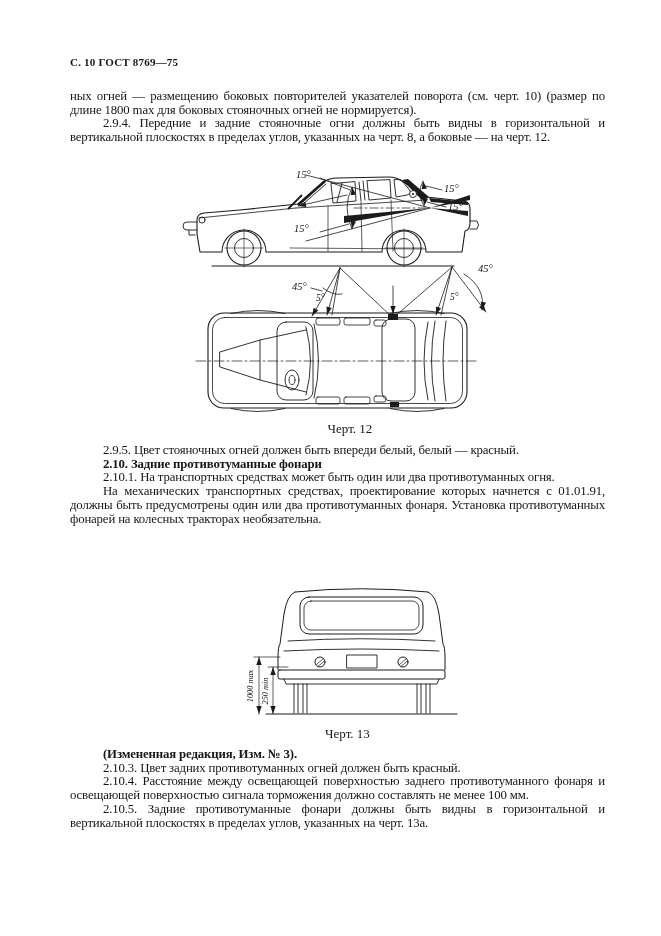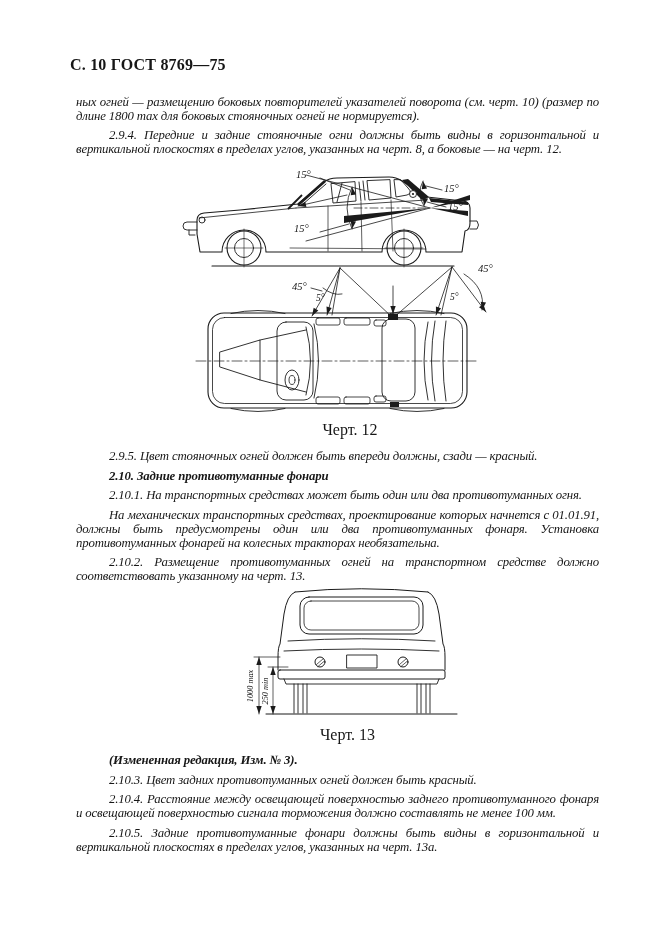--- a/index.html
+++ b/index.html
@@ -3,31 +3,31 @@
 <meta charset="utf-8">
 <style>
   html,body { margin:0; padding:0; background:#e8e8e8; }
   .page {
     position:relative; width:661px; height:936px; background:#ffffff;
     margin:0 auto; overflow:hidden;
     font-family:"Liberation Serif", serif; color:#161616;
   }
   .hdr {
     position:absolute; left:70px; top:56px;
-    font-weight:bold; font-size:16px; letter-spacing:0.2px;
+    font-weight:bold; font-size:11px; letter-spacing:0.2px;
   }
   .tb {
     position:absolute; left:70px; width:535px;
     font-size:12.8px; line-height:13.7px; text-align:justify;
     letter-spacing:-0.15px;
   }
-  .tb p { margin:6px; text-indent:33px;font-style:italic; }
+  .tb p { margin:0; text-indent:33px; }
   .tb p.cont { text-indent:0; }
   .b { font-weight:bold; }
-  .cap { position:absolute; font-size:16px; text-align:center; }
+  .cap { position:absolute; font-size:13px; text-align:center; }
   .fig { position:absolute; }
   svg text { font-family:"Liberation Serif", serif; font-style:italic; }
 </style>
 </head>
 <body>
 
 <div class="page">
 
   <div class="hdr">С. 10 ГОСТ 8769—75</div>
 
@@ -140,25 +140,24 @@
       <text x="202" y="126">45°</text>
       <text x="388" y="108">45°</text>
       <text x="226" y="137" font-size="9.5">5°</text>
       <text x="360" y="136" font-size="9.5">5°</text>
     </g>
   </svg>
 
   <div class="cap" style="left:90px;top:421px;width:520px">Черт. 12</div>
 
   <div class="tb" style="top:444px">
-    <p>2.9.5. Цвет стояночных огней должен быть впереди должны, сзади — красный.</p>
+    <p>2.9.5. Цвет стояночных огней должен быть впереди белый, белый — красный.</p>
     <p class="b">2.10. Задние противотуманные фонари</p>
     <p>2.10.1. На транспортных средствах может быть один или два противотуманных огня.</p>
     <p>На механических транспортных средствах, проектирование которых начнется с 01.01.91, должны быть предусмотрены один или два противотуманных фонаря. Установка противотуманных фонарей на колесных тракторах необязательна.</p>
-    <p>2.10.2. Размещение противотуманных огней на транспортном средстве должно соответствовать указанному на черт. 13.</p>
   </div>
 
   <svg class="fig" style="left:240px;top:584px" width="225" height="142" viewBox="0 0 225 142">
     <defs>
       <g id="ah13">
           <polygon points="0,0 -8,2.7 -8,-2.7"></polygon>
         </g>
     </defs>
     <g stroke="#1b1b1b" fill="none" stroke-width="1" stroke-linejoin="round" stroke-linecap="round">
       <path d="M55,8 Q121,1.5 188,8"></path>

